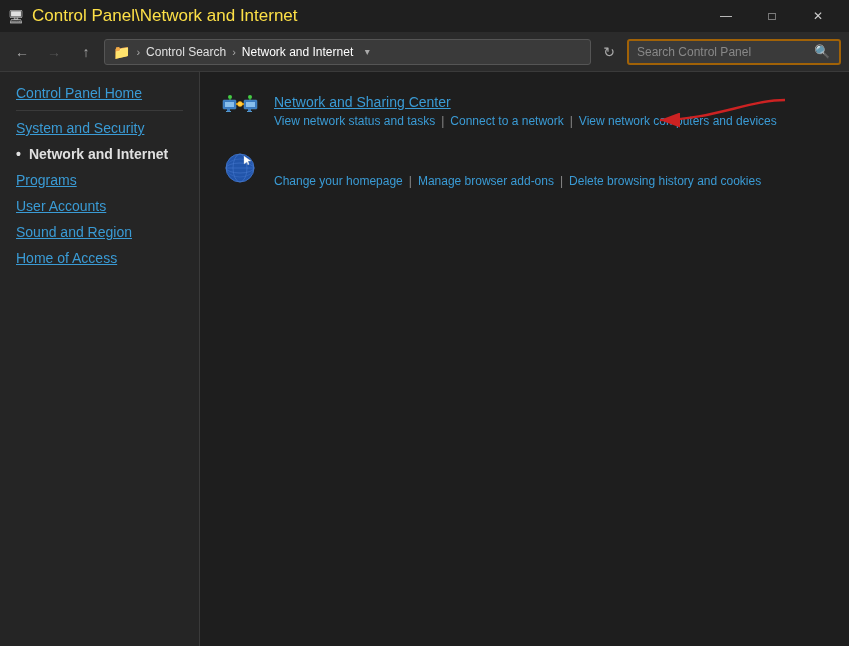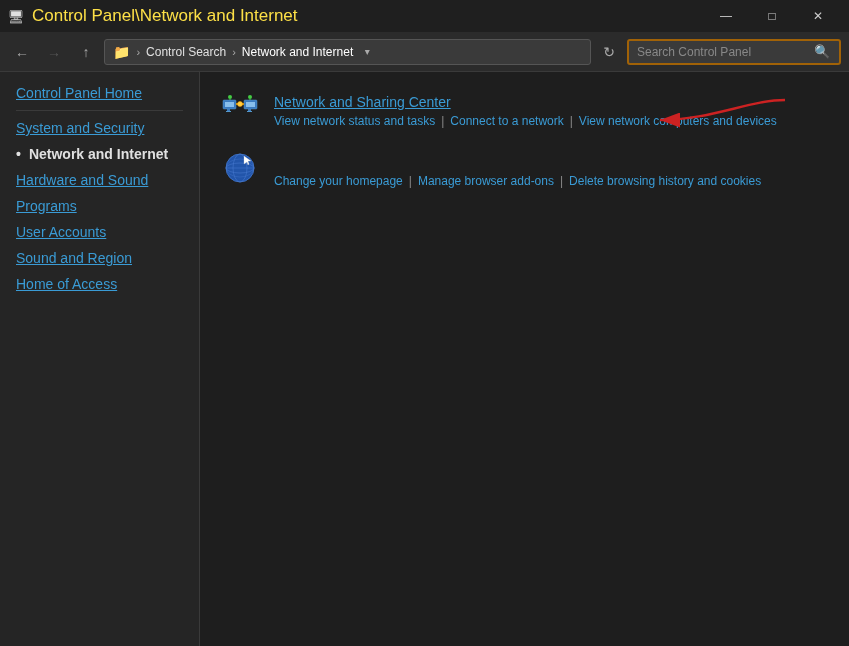--- a/index.html
+++ b/index.html
@@ -299,23 +299,20 @@
   <div class="sidebar">
     <div class="sidebar-item">
       <span>Control Panel Home</span>
     </div>
     <div class="sidebar-divider"></div>
     <div class="sidebar-item">
       <span>System and Security</span>
     </div>
     <div class="sidebar-item active">
       <span>Network and Internet</span>
-    </div>
-    <div class="sidebar-item">
-      <span>Hardware and Sound</span>
     </div>
     <div class="sidebar-item">
       <span>Programs</span>
     </div>
     <div class="sidebar-item">
       <span>User Accounts</span>
     </div>
     <div class="sidebar-item">
       <span>Sound and Region</span>
     </div>

